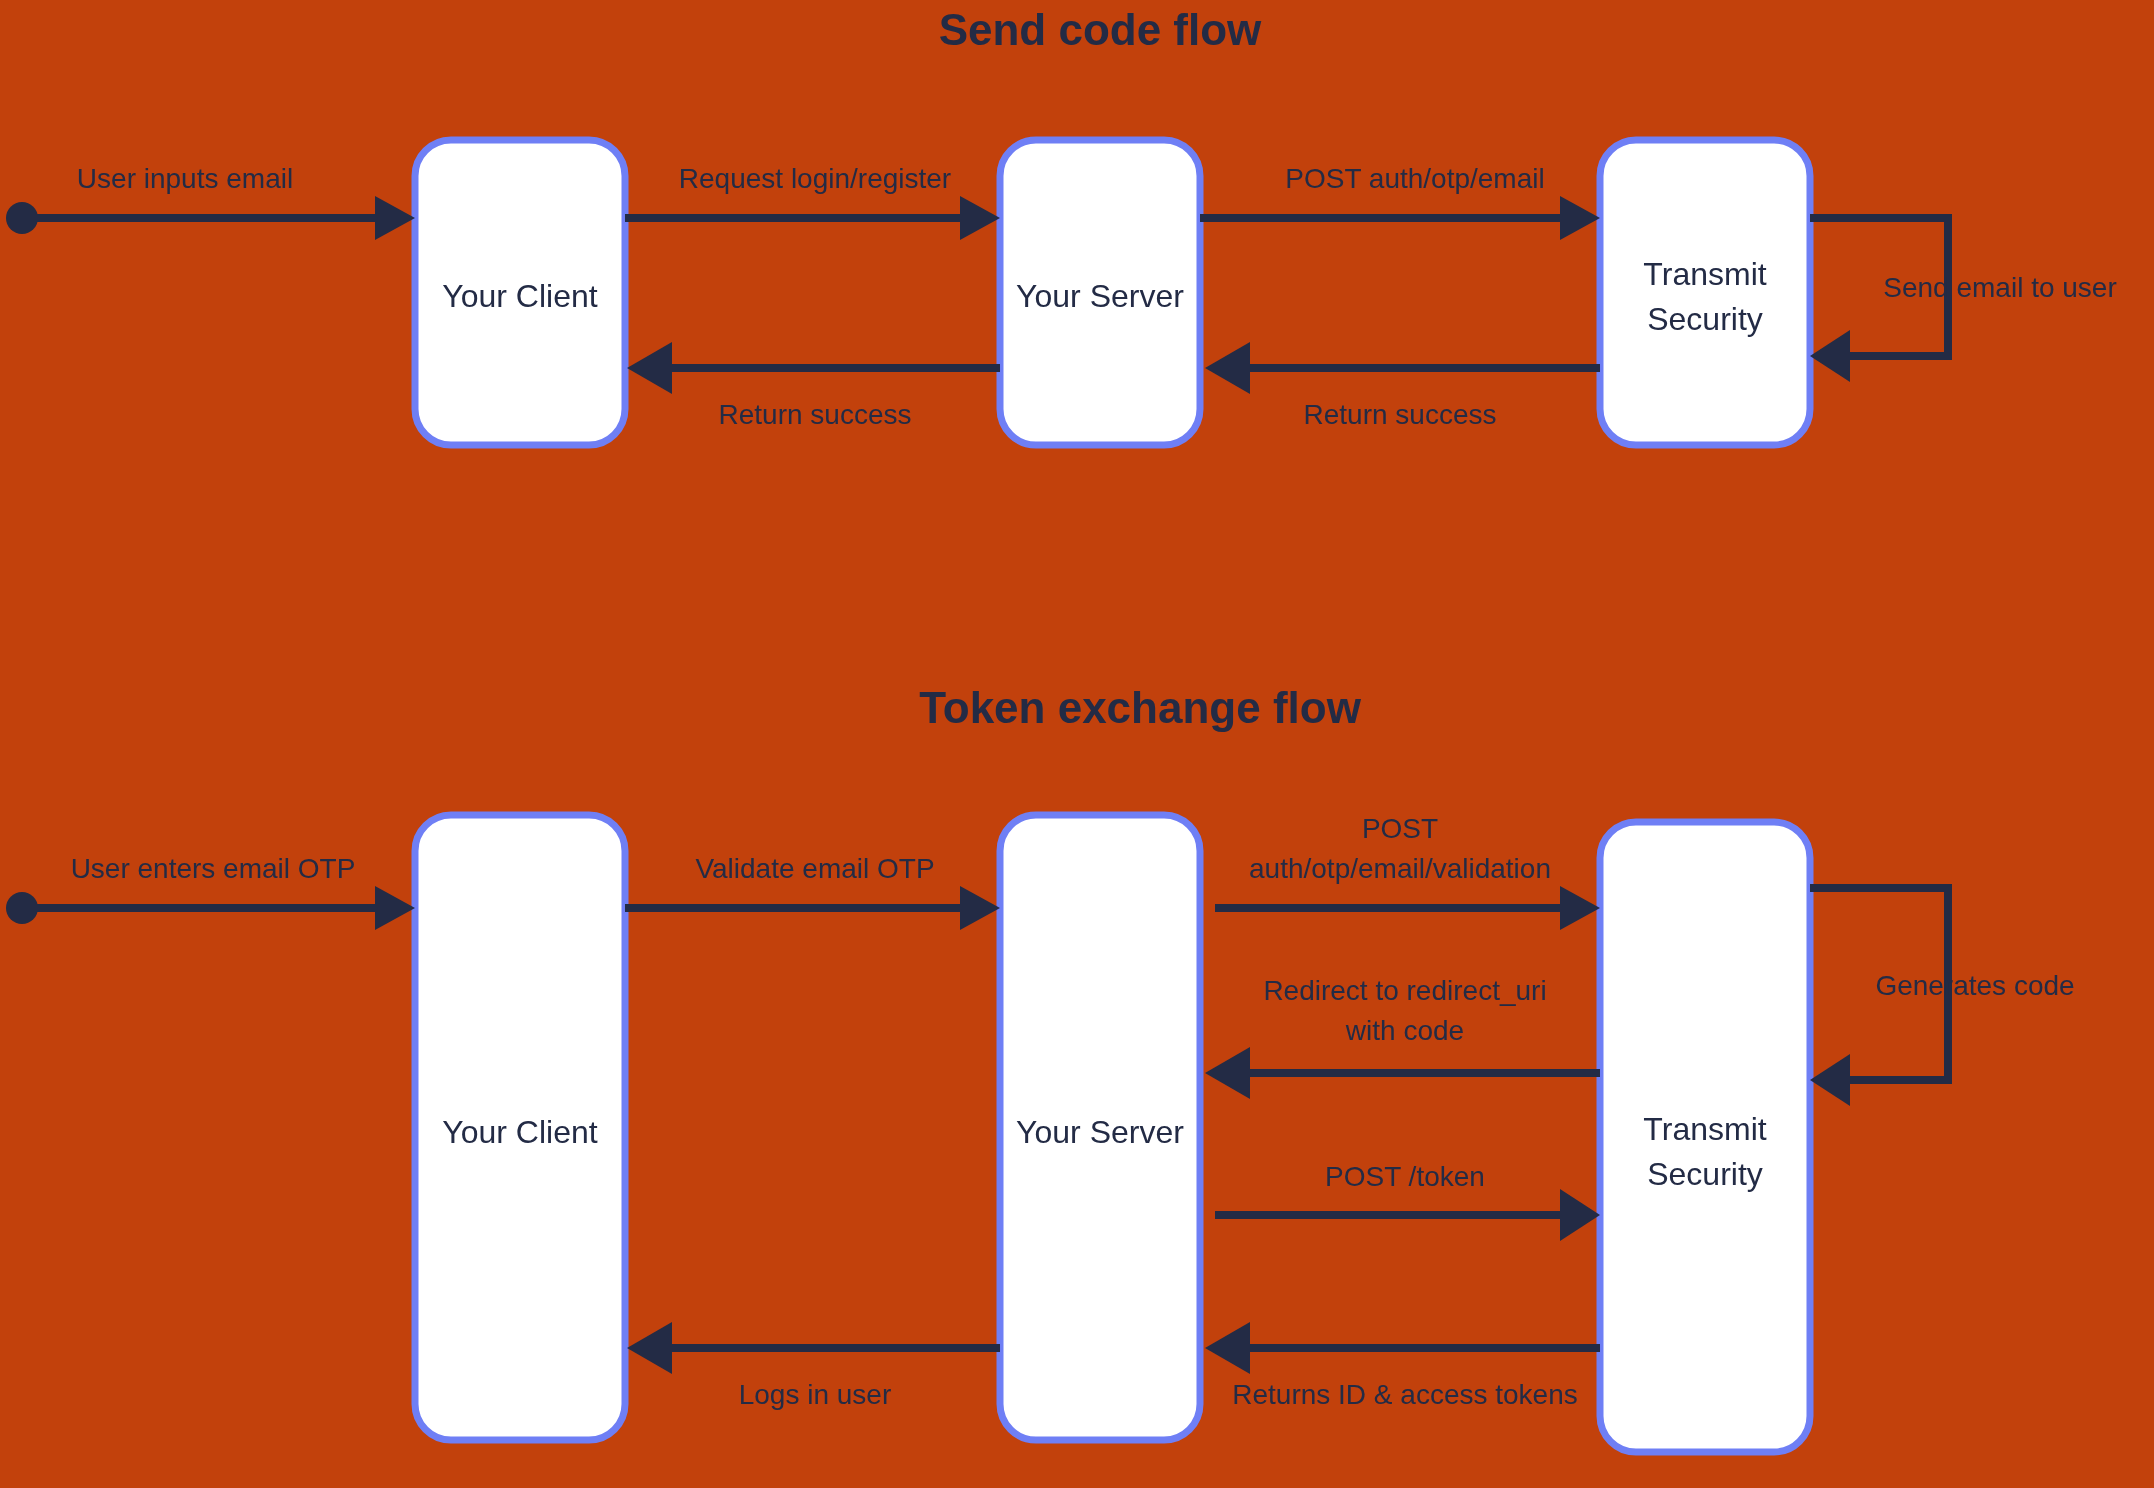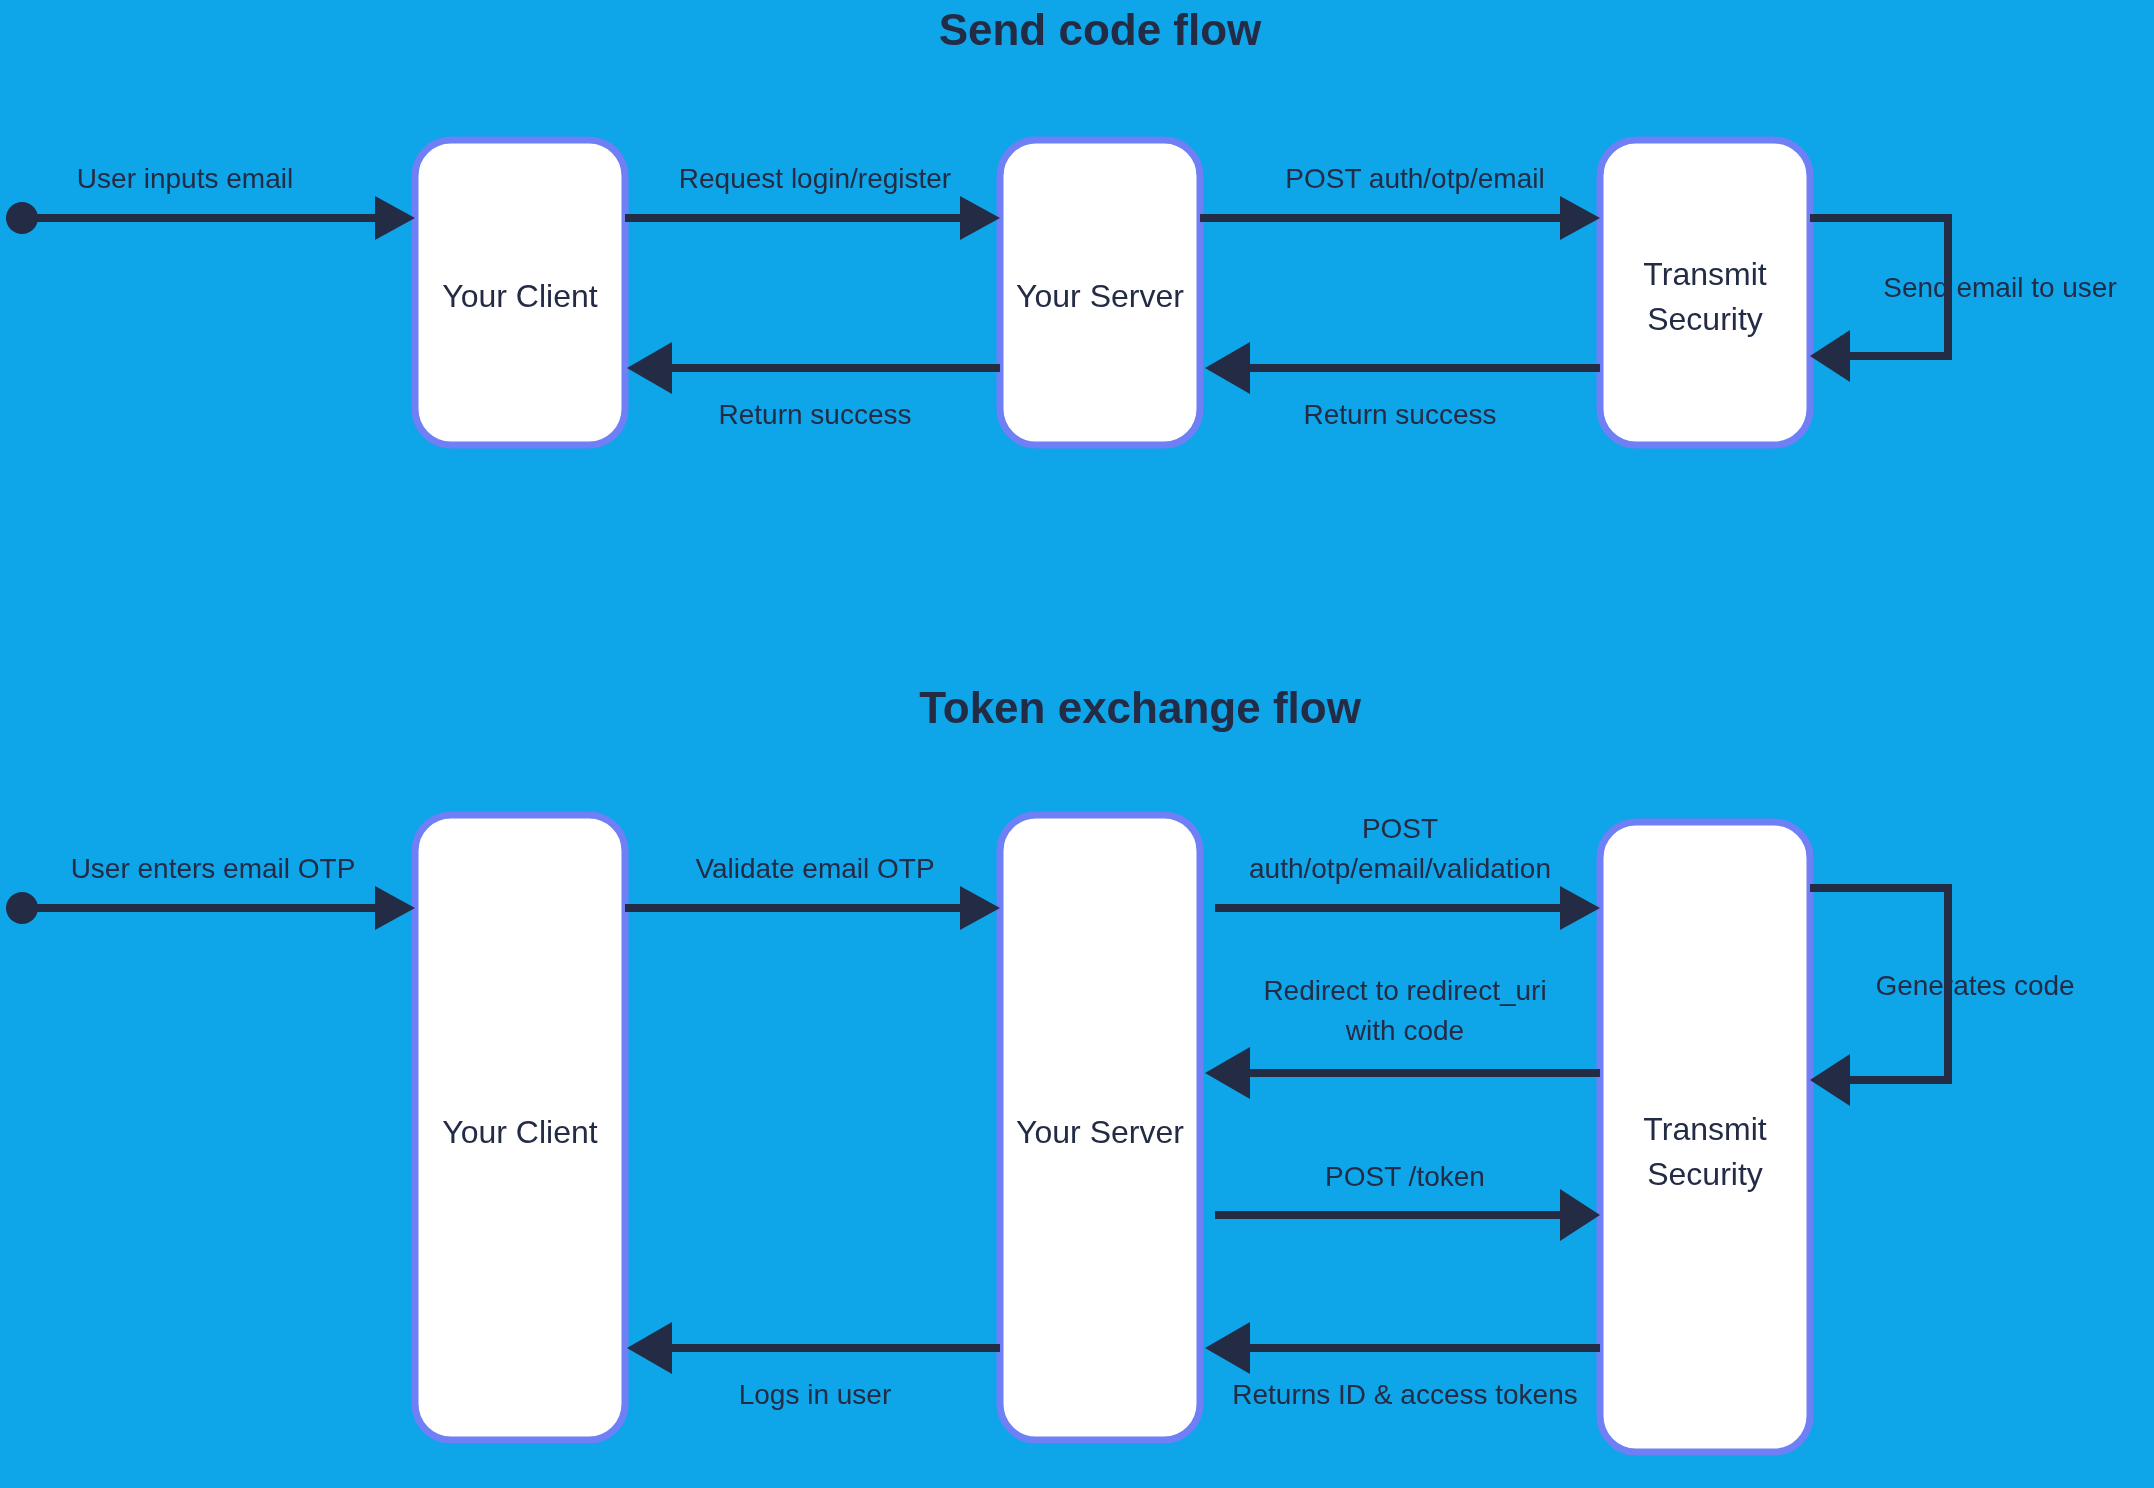--- a/index.html
+++ b/index.html
@@ -10,21 +10,21 @@
   body {
     width: 2154px;
     height: 1488px;
     font-family: "Liberation Sans", sans-serif;
     overflow: hidden;
   }
   #canvas {
     position: relative;
     width: 2154px;
     height: 1488px;
-    background: #0ea5e9;
+    background: #c2410c;
   }
   svg.layer {
     position: absolute;
     top: 0;
     left: 0;
     width: 2154px;
     height: 1488px;
   }
   .flow-title {
     font-size: 44px;

